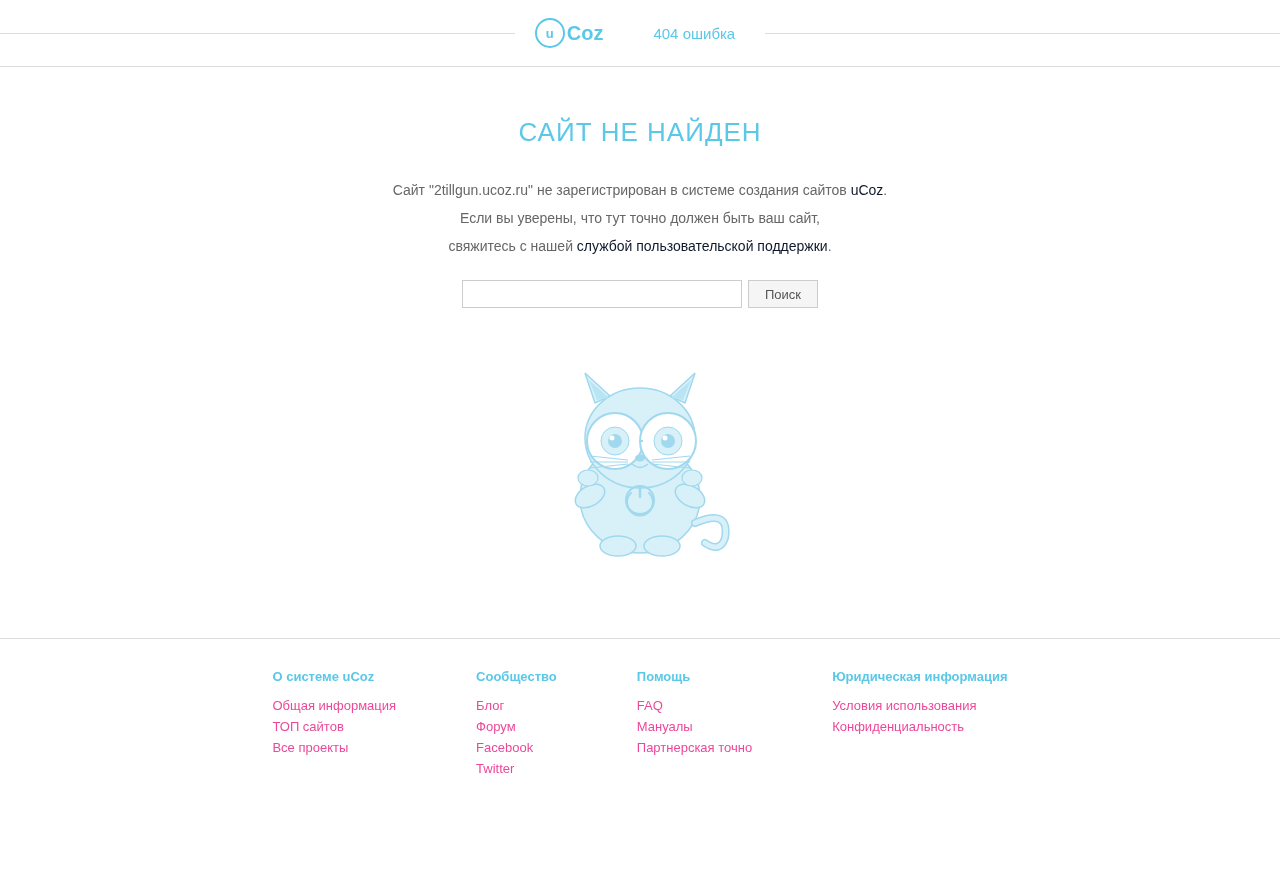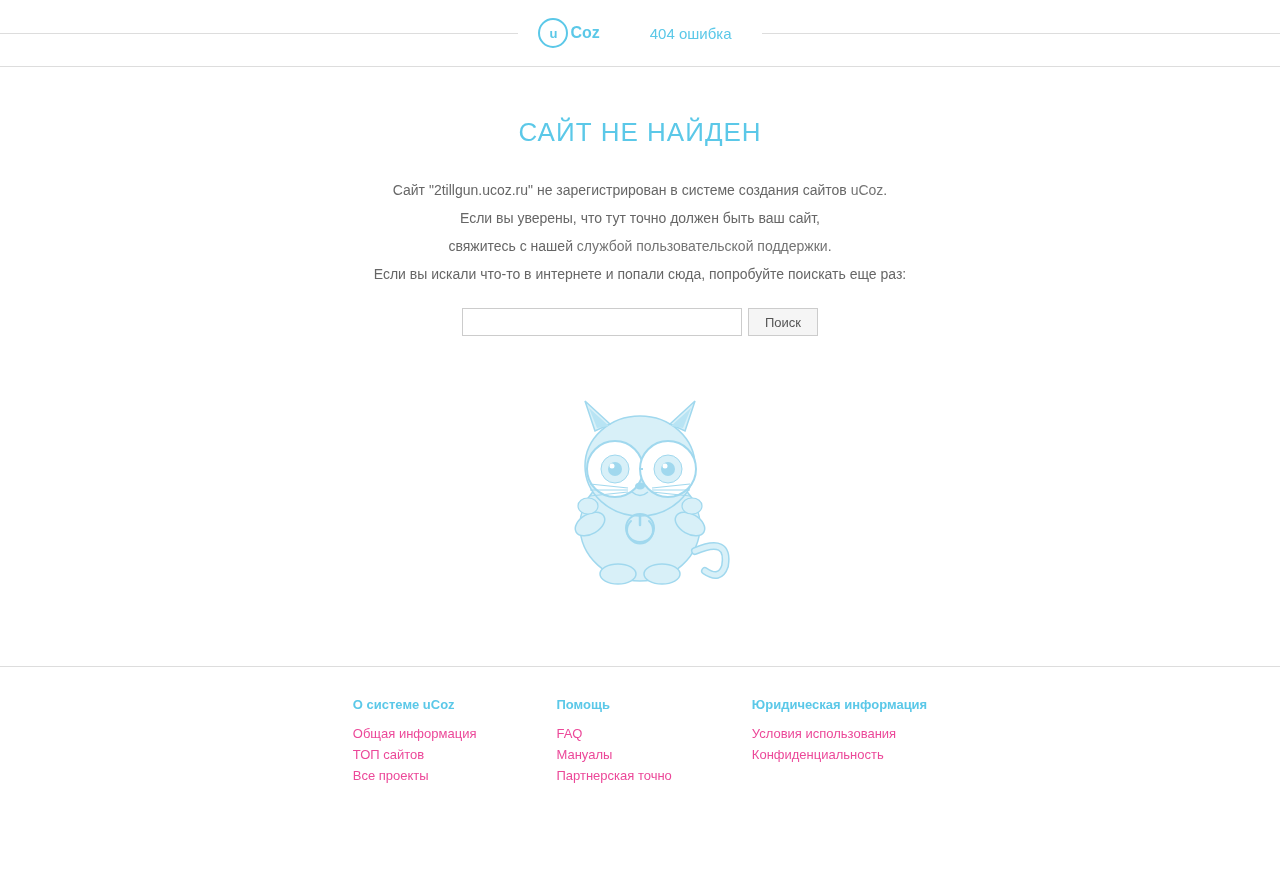--- a/index.html
+++ b/index.html
@@ -43,21 +43,21 @@
       display: flex;
       align-items: center;
       justify-content: center;
       color: #5bc8e8;
       font-weight: bold;
       font-size: 13px;
       margin-right: 2px;
     }
     .logo-text {
       color: #5bc8e8;
-      font-size: 16px;
+      font-size: 20px;
       font-weight: bold;
     }
     .header-title {
       z-index: 1;
       background: #fff;
       padding: 0 30px;
       color: #5bc8e8;
       font-size: 15px;
     }
 
@@ -75,21 +75,21 @@
       letter-spacing: 1px;
       margin-bottom: 28px;
     }
     .description {
       color: #666;
       font-size: 14px;
       line-height: 2;
       margin-bottom: 20px;
     }
     .description a {
-      color: #737373;
+      color: #0f172a;
       text-decoration: none;
     }
     .search-form {
       display: flex;
       justify-content: center;
       align-items: center;
       gap: 6px;
       margin-bottom: 30px;
     }
     .search-input {
@@ -166,21 +166,20 @@
 
   <div class="description">
     <span>Сайт "2tillgun.ucoz.ru" не зарегистрирован в системе создания сайтов</span>
     <a href="#">uCoz</a><span>.</span>
     <br>
     <span>Если вы уверены, что тут точно должен быть ваш сайт,</span>
     <br>
     <span>свяжитесь с нашей</span>
     <a href="#">службой пользовательской поддержки</a><span>.</span>
     <br>
-    <span>Если вы искали что-то в интернете и попали сюда, попробуйте поискать еще раз:</span>
   </div>
 
   <div class="search-form">
     <input class="search-input" type="text" style="">
     <button class="search-button">Поиск</button>
   </div>
 
   <div class="mascot">
     <svg viewBox="0 0 260 220" xmlns="http://www.w3.org/2000/svg">
 
@@ -242,20 +241,27 @@
 <div class="footer">
   <div class="footer-inner">
 
     <div class="footer-col">
       <h4>О системе uCoz</h4>
       <a href="#">Общая информация</a>
       <a href="#">ТОП сайтов</a>
       <a href="#">Все проекты</a>
     </div>
 
+    <div class="footer-col">
+      <h4>Сообщество</h4>
+      <a href="#">Блог</a>
+      <a href="#">Форум</a>
+      <a href="#">Facebook</a>
+      <a href="#">Twitter</a>
+    </div>
 
     <div class="footer-col">
       <h4>Помощь</h4>
       <a href="#">FAQ</a>
       <a href="#">Мануалы</a>
       <a href="#">Партнерская точно</a>
     </div>
 
     <div class="footer-col">
       <h4>Юридическая информация</h4>

